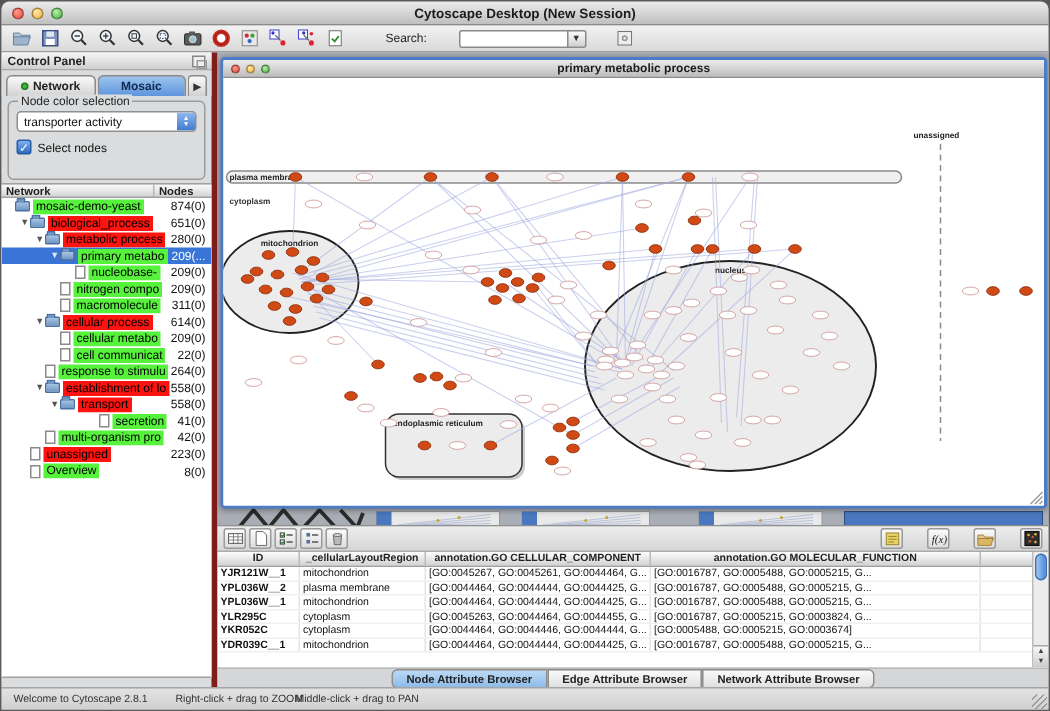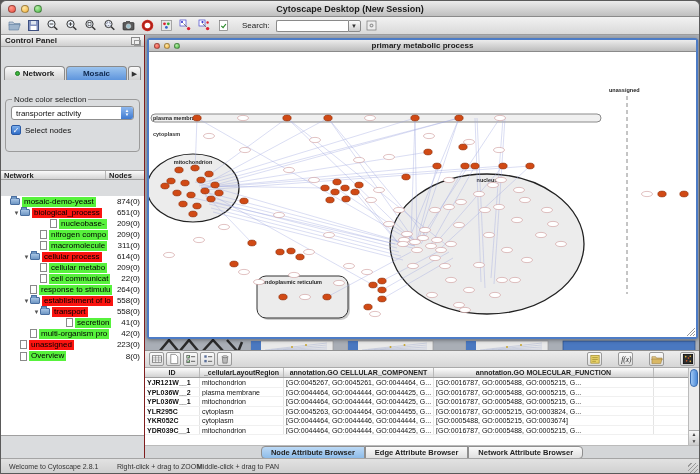--- a/index.html
+++ b/index.html
@@ -11,36 +11,36 @@
   .titlebar { height:16px; background:linear-gradient(#ececec,#bfbfbf);
               border-bottom:1px solid #8a8a8a; position:relative; border-radius:6px 6px 0 0; }
   .tl { position:absolute; top:4px; width:8px; height:8px; border-radius:50%; border:0.5px solid rgba(0,0,0,.35); }
   .tl.r { left:7px;  background:radial-gradient(circle at 35% 30%, #ff9a8a,#ee4b40); }
   .tl.y { left:20px; background:radial-gradient(circle at 35% 30%, #ffe9a8,#f5b33c); }
   .tl.g { left:33px; background:radial-gradient(circle at 35% 30%, #b8f0a8,#46b843); }
   .wtitle { text-align:center; font-size:9px; font-weight:bold; color:#1c1c1c; line-height:16px; }
 
   
   .toolbar { height:18px; background:linear-gradient(#f2f2f2,#d9d9d9); border-bottom:1px solid #9d9d9d;
-             display:flex; align-items:center; padding:0 5px; gap:3px; }
+             display:flex; align-items:center; padding:0 5px; gap:18px; }
   .tbtn { width:16px; height:15px; display:flex; align-items:center; justify-content:center; }
   .tbtn svg { width:13px; height:13px; }
   .search-label { font-size:8px; color:#222; margin-left:8px; margin-right:3px; }
   .combo { display:flex; align-items:center; }
   .combo input { width:72px; height:12px; font-size:8px; border:1px solid #8a8a8a; border-right:none;
                  border-radius:2px 0 0 2px; background:#fff; padding:0 2px; }
   .combo .drop { width:13px; height:12px; border:1px solid #8a8a8a; border-radius:0 2px 2px 0;
                  background:linear-gradient(#fdfdfd,#cfcfcf); font-size:6px; color:#333;
                  display:flex; align-items:center; justify-content:center; }
 
   .main { display:flex; height:423px; }
 
   
-  .control-panel { width:144px; background:#dadcde; border-right:1px solid #7f1d1d;
-                   display:flex; flex-direction:column;gap:16px; }
+  .control-panel { width:144px; background:#dadcde; border-right:4px solid #7f1d1d;
+                   display:flex; flex-direction:column; }
   .panel-head { height:12px; background:linear-gradient(#f6f6f6,#cfcfcf); border-bottom:1px solid #a8a8a8;
                 display:flex; align-items:center; padding:0 4px; }
   .panel-head .pt { font-size:8px; font-weight:bold; color:#222; flex:1; }
   .float-ico { width:9px; height:8px; border:1px solid #888; background:#eee; position:relative; }
   .float-ico::after { content:""; position:absolute; left:2px; top:2px; width:5px; height:4px; border:1px solid #999; }
   .cp-tabs { height:17px; display:flex; align-items:flex-end; padding:2px 3px 0 3px; gap:1px;
              background:#dadcde; }
   .cp-tab { flex:1; height:14px; border:1px solid #8a8a8a; border-bottom:none; border-radius:4px 4px 0 0;
             font-size:8px; font-weight:bold; color:#222; display:flex; align-items:center; justify-content:center;
             gap:3px; background:linear-gradient(#fafafa,#d2d2d2); }
@@ -290,20 +290,32 @@
             <span class="tri"></span>
             <span class="ifolder"></span>
             <span class="chip green">mosaic-demo-yeast</span>
             <span class="tval">874(0)</span>
           </div>
           <div class="trow" style="padding-left: 12px;">
             <span class="tri">▼</span>
             <span class="ifolder"></span>
             <span class="chip red">biological_process</span>
             <span class="tval">651(0)</span>
+          </div>
+          <div class="trow" style="padding-left: 22px;">
+            <span class="tri">▼</span>
+            <span class="ifolder"></span>
+            <span class="chip red">metabolic process</span>
+            <span class="tval">280(0)</span>
+          </div>
+          <div class="trow sel" style="padding-left: 32px;">
+            <span class="tri">▼</span>
+            <span class="ifolder"></span>
+            <span class="chip green">primary metabo</span>
+            <span class="tval">209(...</span>
           </div>
           <div class="trow" style="padding-left: 42px;">
             <span class="tri"></span>
             <span class="ifile"></span>
             <span class="chip green">nucleobase-</span>
             <span class="tval">209(0)</span>
           </div>
           <div class="trow" style="padding-left: 32px;">
             <span class="tri"></span>
             <span class="ifile"></span>

